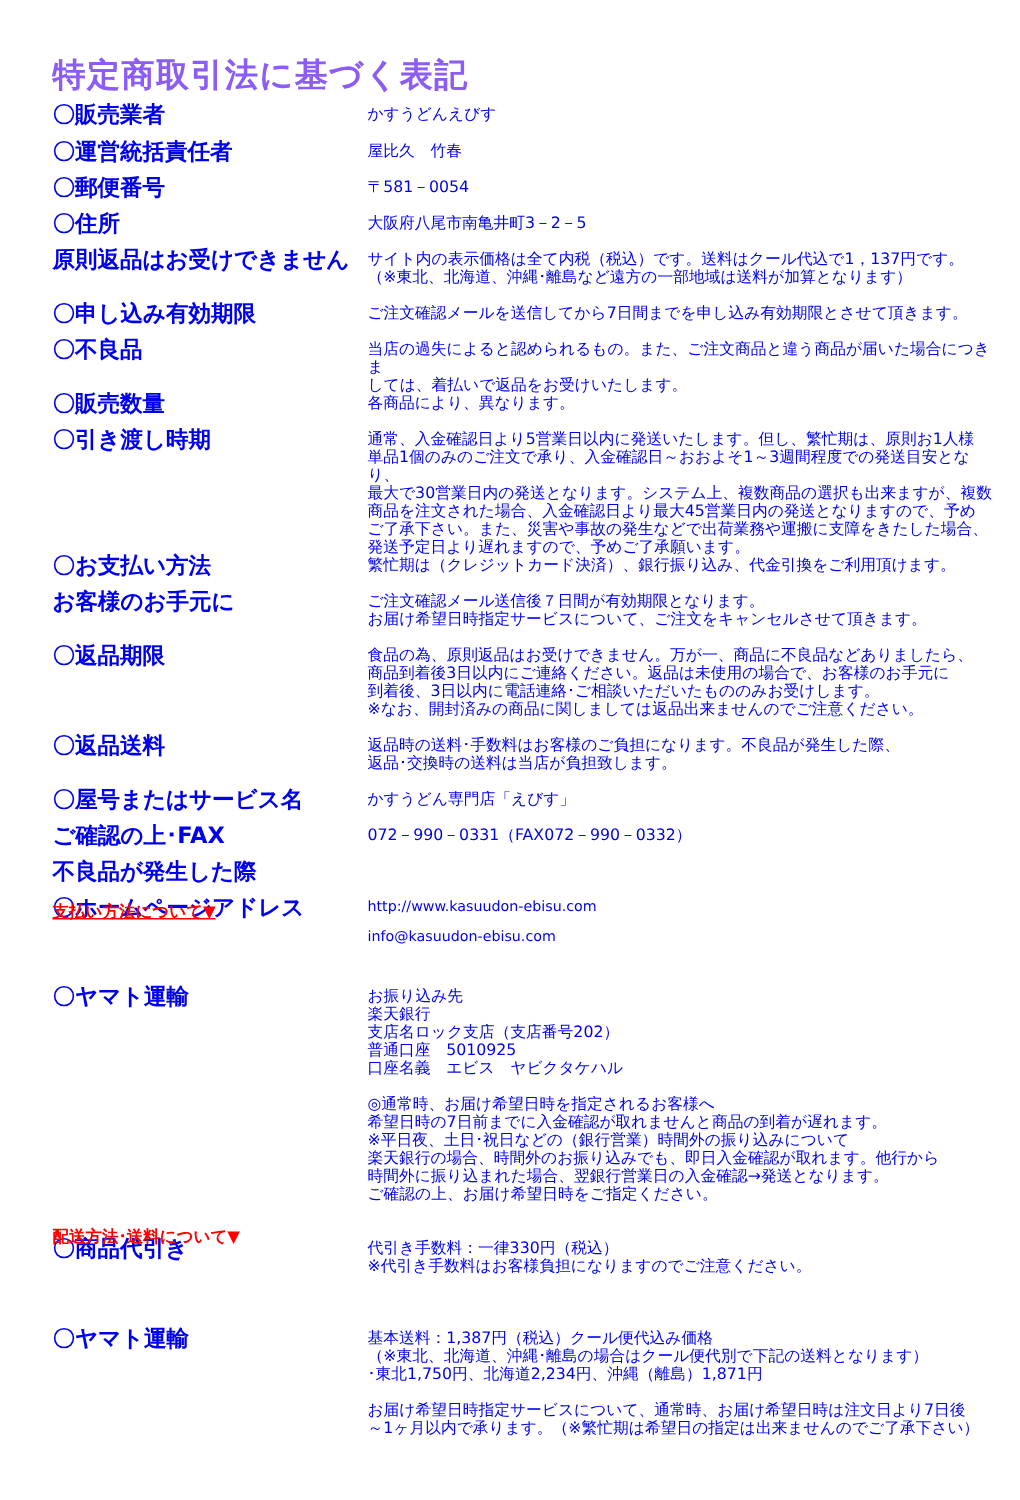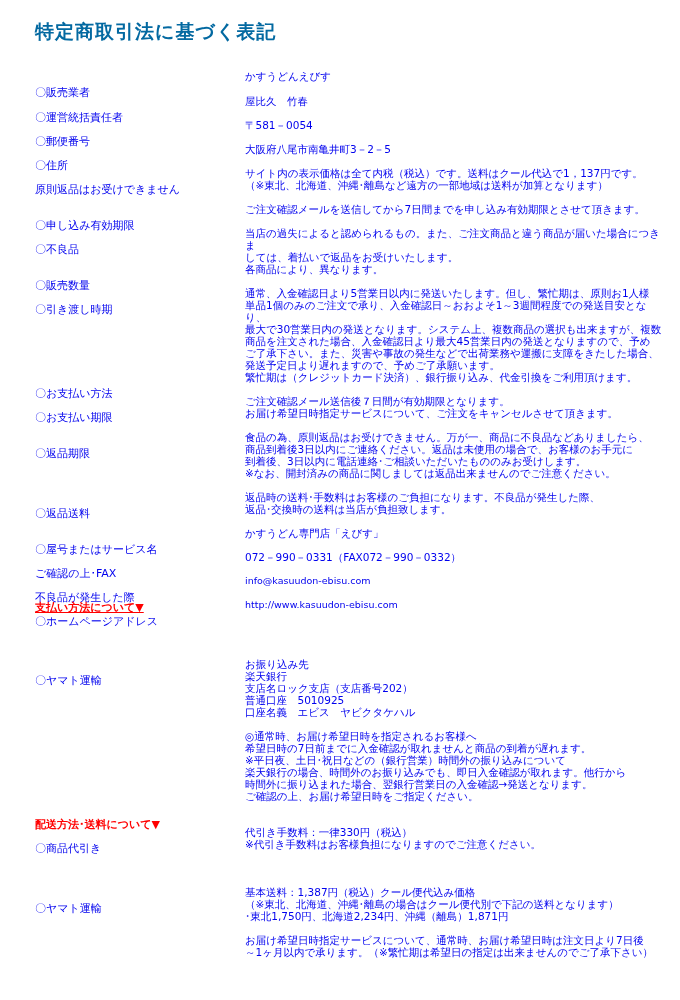--- a/index.html
+++ b/index.html
@@ -11,38 +11,38 @@
       width: 680px;
       height: 1000px;
       position: relative;
       overflow: hidden;
       font-family: "DejaVu Sans", "Liberation Sans", sans-serif;
       color: #0000ee;
     }
     .title {
       position: absolute;
       left: 35px;
-      top: 19px;
-      font-size: 19px;
+      top: 35px;
+      font-size: 22px;
       font-weight: bold;
-      color: #0369a1;
+      color: #8b5cf6;
       letter-spacing: 1px;
       white-space: nowrap;
     }
     .row {
       position: absolute;
       left: 0;
       width: 680px;
     }
     .label {
       position: absolute;
       left: 35px;
-      top: 16px;
-      font-size: 11px;
-      font-weight: normal;
+      top: 0;
+      font-size: 15px;
+      font-weight: bold;
       color: #0000ee;
       white-space: nowrap;
       line-height: 13px;
     }
     .value {
       position: absolute;
       left: 245px;
       top: 0;
       width: 420px;
       font-size: 10.5px;
@@ -111,21 +111,21 @@
 最大で30営業日内の発送となります。システム上、複数商品の選択も出来ますが、複数
 商品を注文された場合、入金確認日より最大45営業日内の発送となりますので、予め
 ご了承下さい。また、災害や事故の発生などで出荷業務や運搬に支障をきたした場合、
 発送予定日より遅れますので、予めご了承願います。</span>
 </div>
 <div class="row" style="top:371px;">
   <span class="label">〇お支払い方法</span>
   <span class="value">繁忙期は（クレジットカード決済）、銀行振り込み、代金引換をご利用頂けます。</span>
 </div>
 <div class="row" style="top:395px;">
-  <span class="label">〇お支払い期限</span>
+  <span class="label">お客様のお手元に</span>
   <span class="value">ご注文確認メール送信後７日間が有効期限となります。
 お届け希望日時指定サービスについて、ご注文をキャンセルさせて頂きます。</span>
 </div>
 <div class="row" style="top:431px;">
   <span class="label">〇返品期限</span>
   <span class="value">食品の為、原則返品はお受けできません。万が一、商品に不良品などありましたら、
 商品到着後3日以内にご連絡ください。返品は未使用の場合で、お客様のお手元に
 到着後、3日以内に電話連絡･ご相談いただいたもののみお受けします。
 ※なお、開封済みの商品に関しましては返品出来ませんのでご注意ください。</span>
 </div>
@@ -137,21 +137,21 @@
 <div class="row" style="top:527px;">
   <span class="label">〇屋号またはサービス名</span>
   <span class="value">かすうどん専門店「えびす」</span>
 </div>
 <div class="row" style="top:551px;">
   <span class="label">ご確認の上･FAX</span>
   <span class="value">072－990－0331（FAX072－990－0332）</span>
 </div>
 <div class="row" style="top:575px;">
   <span class="label">不良品が発生した際</span>
-  <a class="value small" style="text-decoration:none;">info@kasuudon-ebisu.com</a>
+  <a class="value small" style="text-decoration:none;margin-top:44px;">info@kasuudon-ebisu.com</a>
 </div>
 <div class="row" style="top:599px;">
   <span class="label">〇ホームページアドレス</span>
   <a class="value small" style="text-decoration:none;">http://www.kasuudon-ebisu.com</a>
 </div>
 
 <div class="section" style="top:601px;text-decoration:underline;">支払い方法について▼</div>
 
 <div class="row" style="top:658px;">
   <span class="label">〇ヤマト運輸</span>

